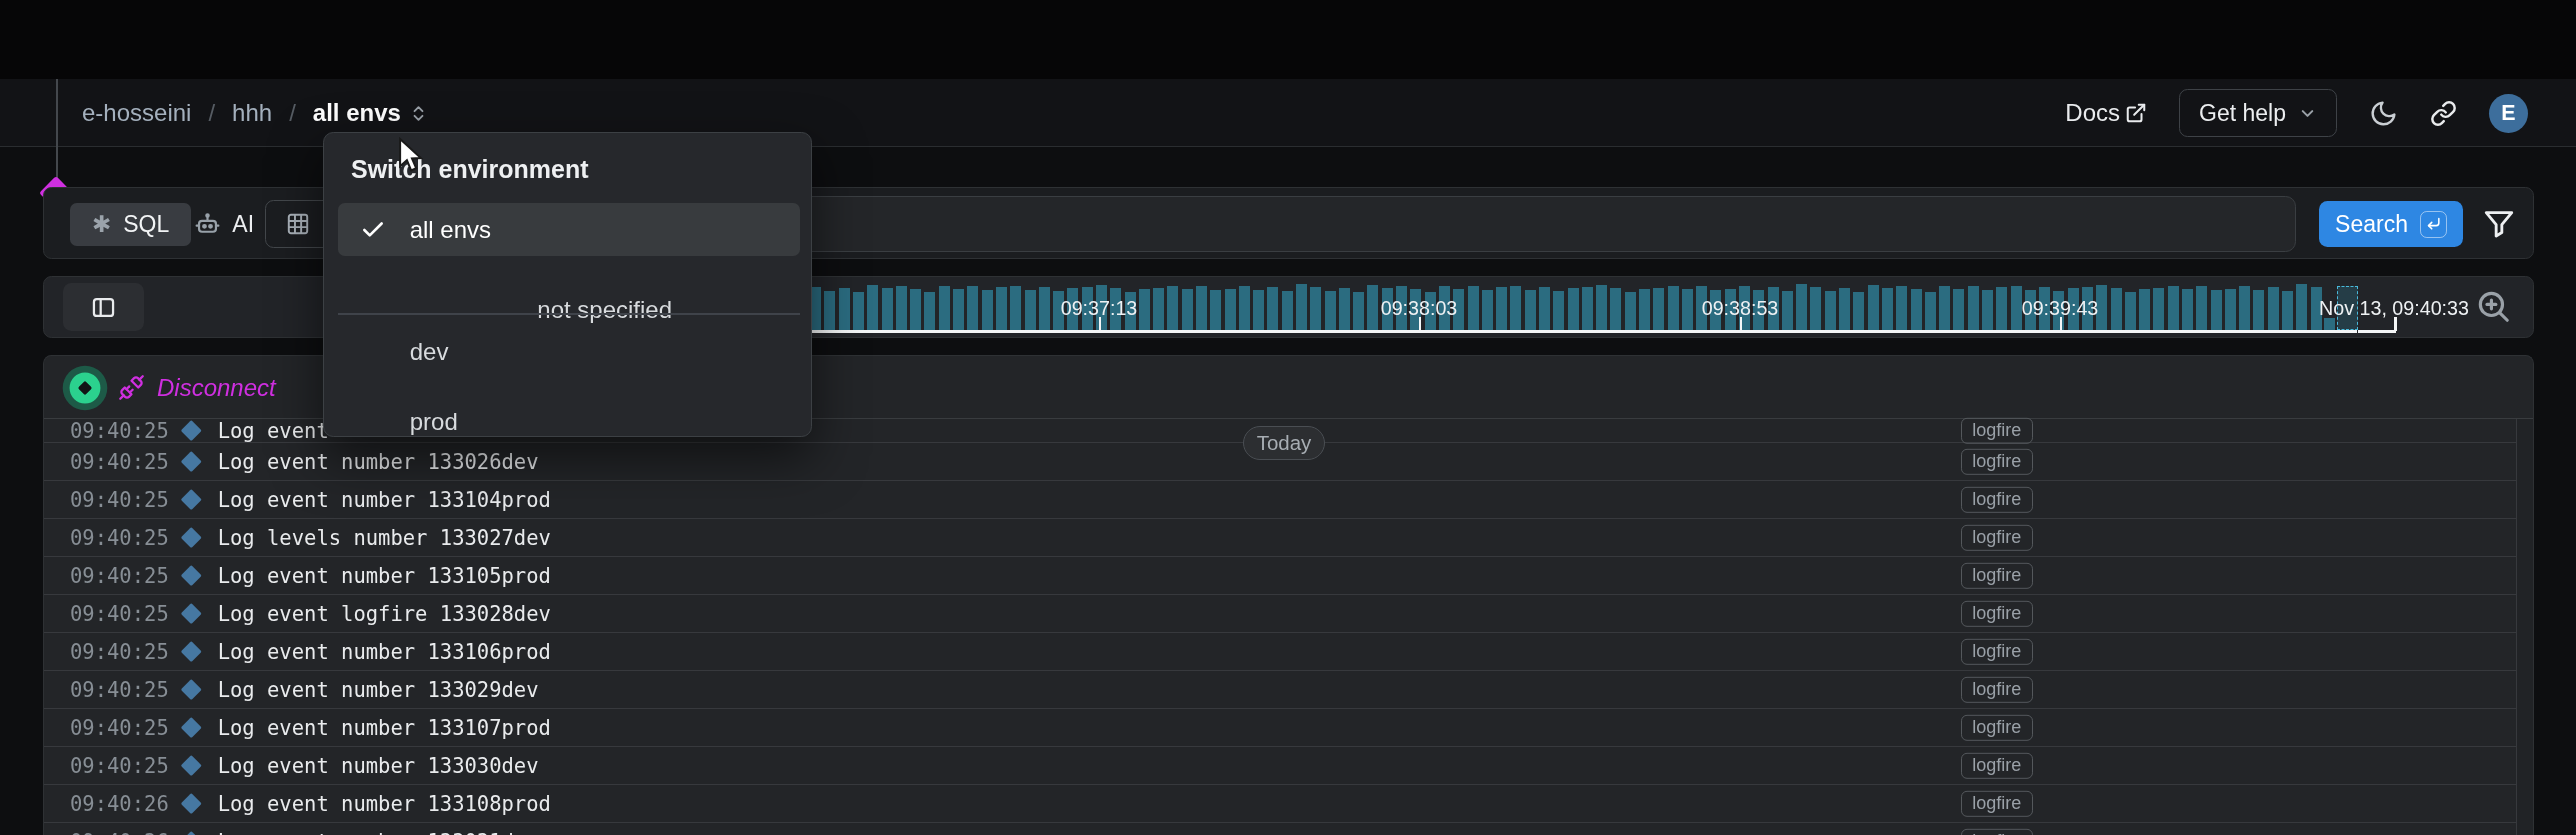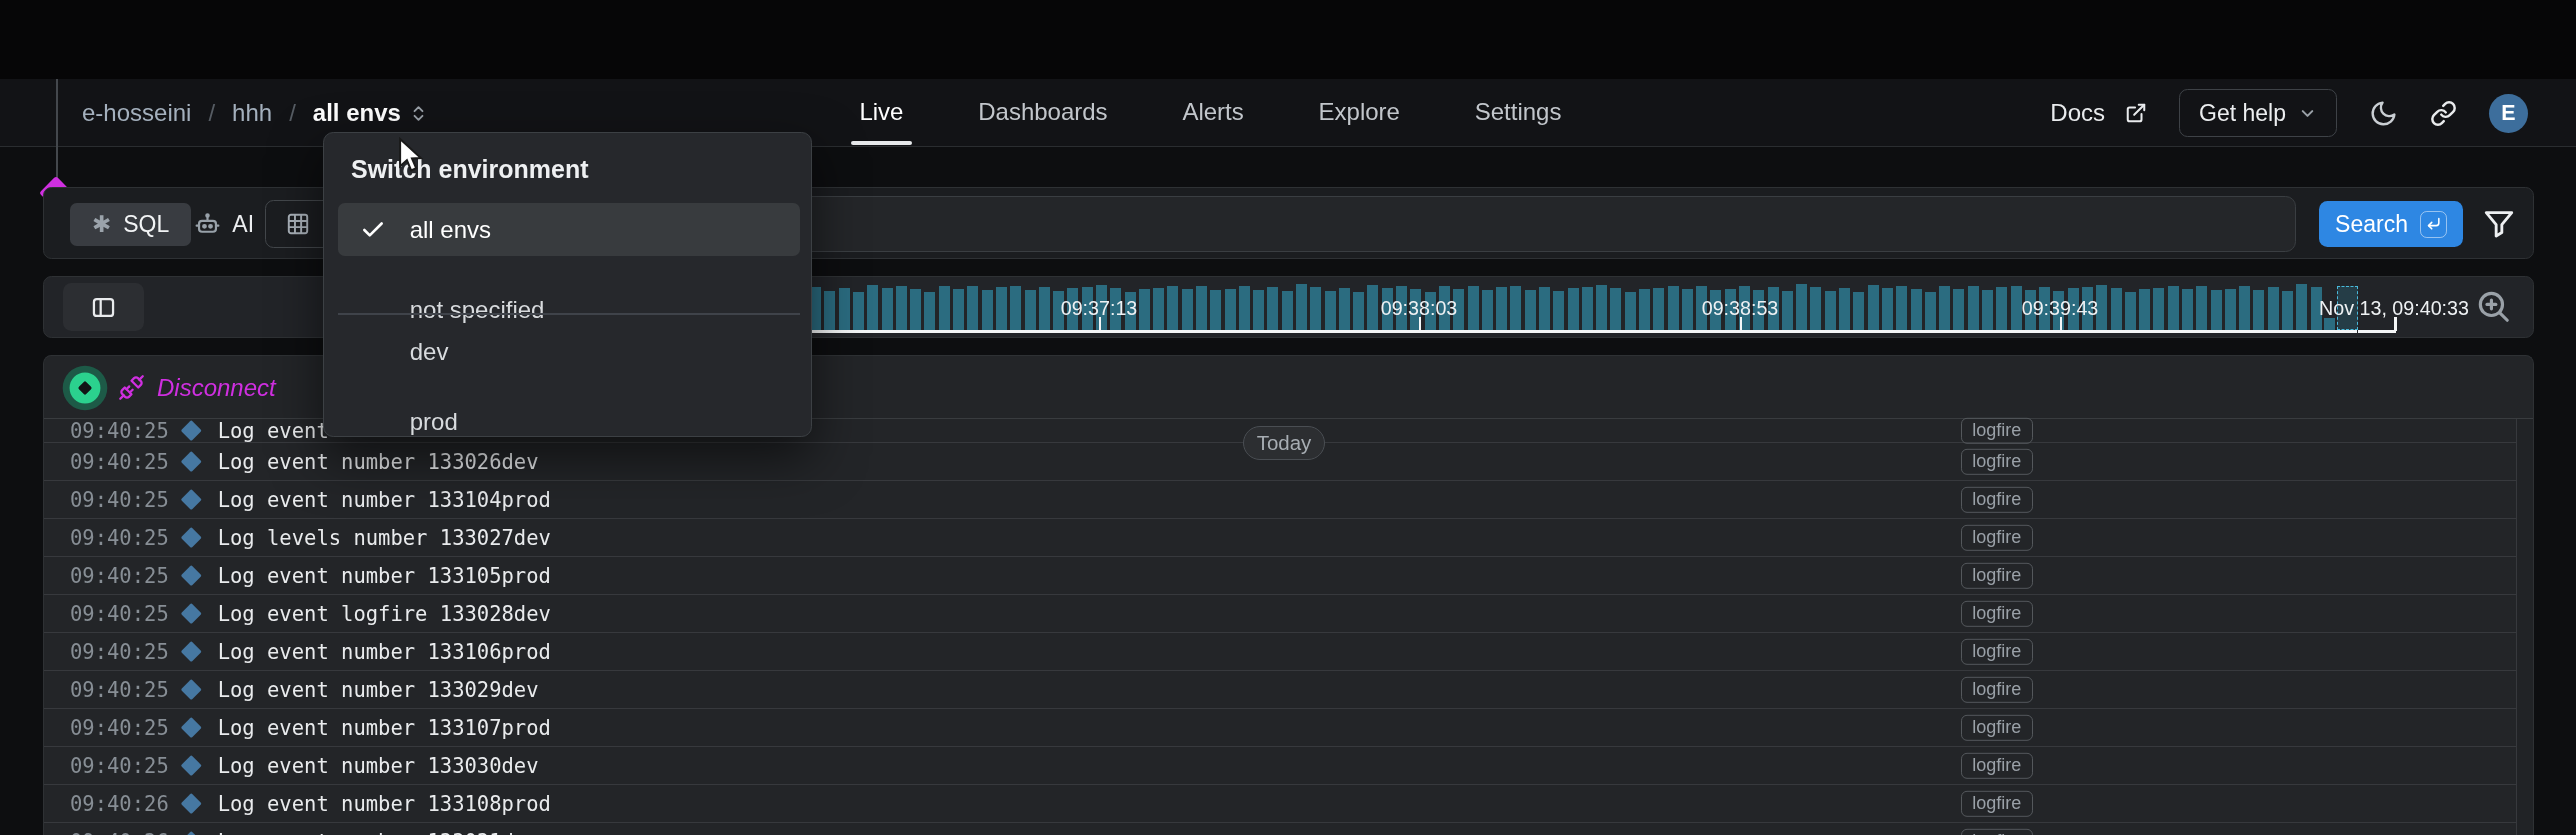--- a/index.html
+++ b/index.html
@@ -19,21 +19,21 @@
     gap:17px; font-size:24px; color:#a4b0bd; }
   #breadcrumb .sep { color:#565c63; }
   #env-current { color:#fff; font-weight:600; display:flex; align-items:center; gap:8.5px; cursor:pointer; }
   #nav-tabs { position:absolute; left:856px; top:79px; height:66px; display:flex; gap:68px; }
   .tab { position:relative; display:flex; align-items:center; height:100%; font-size:24px;
     color:#c2c6cb; cursor:pointer; padding:0 3.4px; }
   .tab.active { color:#ffffff; }
   .tab.active::after { content:""; position:absolute; left:-5.1px; right:-5.1px; bottom:0; height:4.3px;
     background:#e7e9eb; border-radius:2.6px; }
   #nav-right { position:absolute; right:48px; top:79px; height:68px; display:flex; align-items:center; gap:32px; }
-  #docs-link { display:flex; align-items:center; gap:20px; color:#e9ebed; font-size:24px; cursor:pointer; }
+  #docs-link { display:flex; align-items:center; gap:5px; color:#e9ebed; font-size:24px; cursor:pointer; }
   #gethelp-btn { display:flex; align-items:center; gap:12px; color:#eceef0; font-size:23px;
     border:1.7px solid #3e4247; border-radius:8.5px; padding:9.4px 19px; cursor:pointer; }
   .navicon { color:#c9ced3; cursor:pointer; }
   #avatar { width:39px; height:39px; border-radius:50%; background:var(--avatar);
     color:#fff; font-size:21.4px; font-weight:600; display:flex; align-items:center; justify-content:center; cursor:pointer; }
 
   
   .panel { position:absolute; left:43px; width:2491px; background:#1d1f22;
     border:1.7px solid #2e3134; border-radius:8.5px; }
 
@@ -127,27 +127,20 @@
     <span>hhh</span>
     <span class="sep">/</span>
     <span id="env-current">
       <span>all envs</span>
       <svg width="19" height="19" viewBox="0 0 24 24" fill="none" stroke="#9aa1a8" stroke-width="2.4" stroke-linecap="round" stroke-linejoin="round">
           <path d="m7 15 5 5 5-5"></path>
           <path d="m7 9 5-5 5 5"></path>
         </svg>
     </span>
   </div>
-  <div id="nav-tabs">
-      <div class="tab active">Live</div>
-      <div class="tab">Dashboards</div>
-      <div class="tab">Alerts</div>
-      <div class="tab">Explore</div>
-      <div class="tab">Settings</div>
-    </div>
   <div id="nav-right">
     <span id="docs-link">
       <span>Docs</span>
       <svg width="22" height="22" viewBox="0 0 24 24" fill="none" stroke="#e9ebed" stroke-width="2.2" stroke-linecap="round" stroke-linejoin="round">
           <path d="M18 13v6a2 2 0 0 1-2 2H5a2 2 0 0 1-2-2V8a2 2 0 0 1 2-2h6"></path>
           <polyline points="15 3 21 3 21 9"></polyline>
           <line x1="10" y1="14" x2="21" y2="3"></line>
         </svg>
     </span>
     <span id="gethelp-btn">
@@ -470,21 +463,21 @@
 
   <div id="env-menu">
     <div id="env-menu-title">Switch environment</div>
     <div id="env-items">
         <div class="env-item selected" style="top: 70px;">
           <svg class="chk" width="26" height="26" viewBox="0 0 24 24" fill="none" stroke="#fff" stroke-width="2.4" stroke-linecap="round" stroke-linejoin="round">
             <polyline points="20 6 9 17 4 12"></polyline>
           </svg>
           <span>all envs</span>
         </div>
-        <div class="env-item" style="top: 150px;">
+        <div class="env-item" style="top: 150px; justify-content: center;">
           <span>not specified</span>
         </div>
         <div class="env-item" style="top: 192px;">
           <span>dev</span>
         </div>
         <div class="env-item" style="top: 262px;">
           <span>prod</span>
         </div>
       </div>
     <div id="env-divider"></div>

